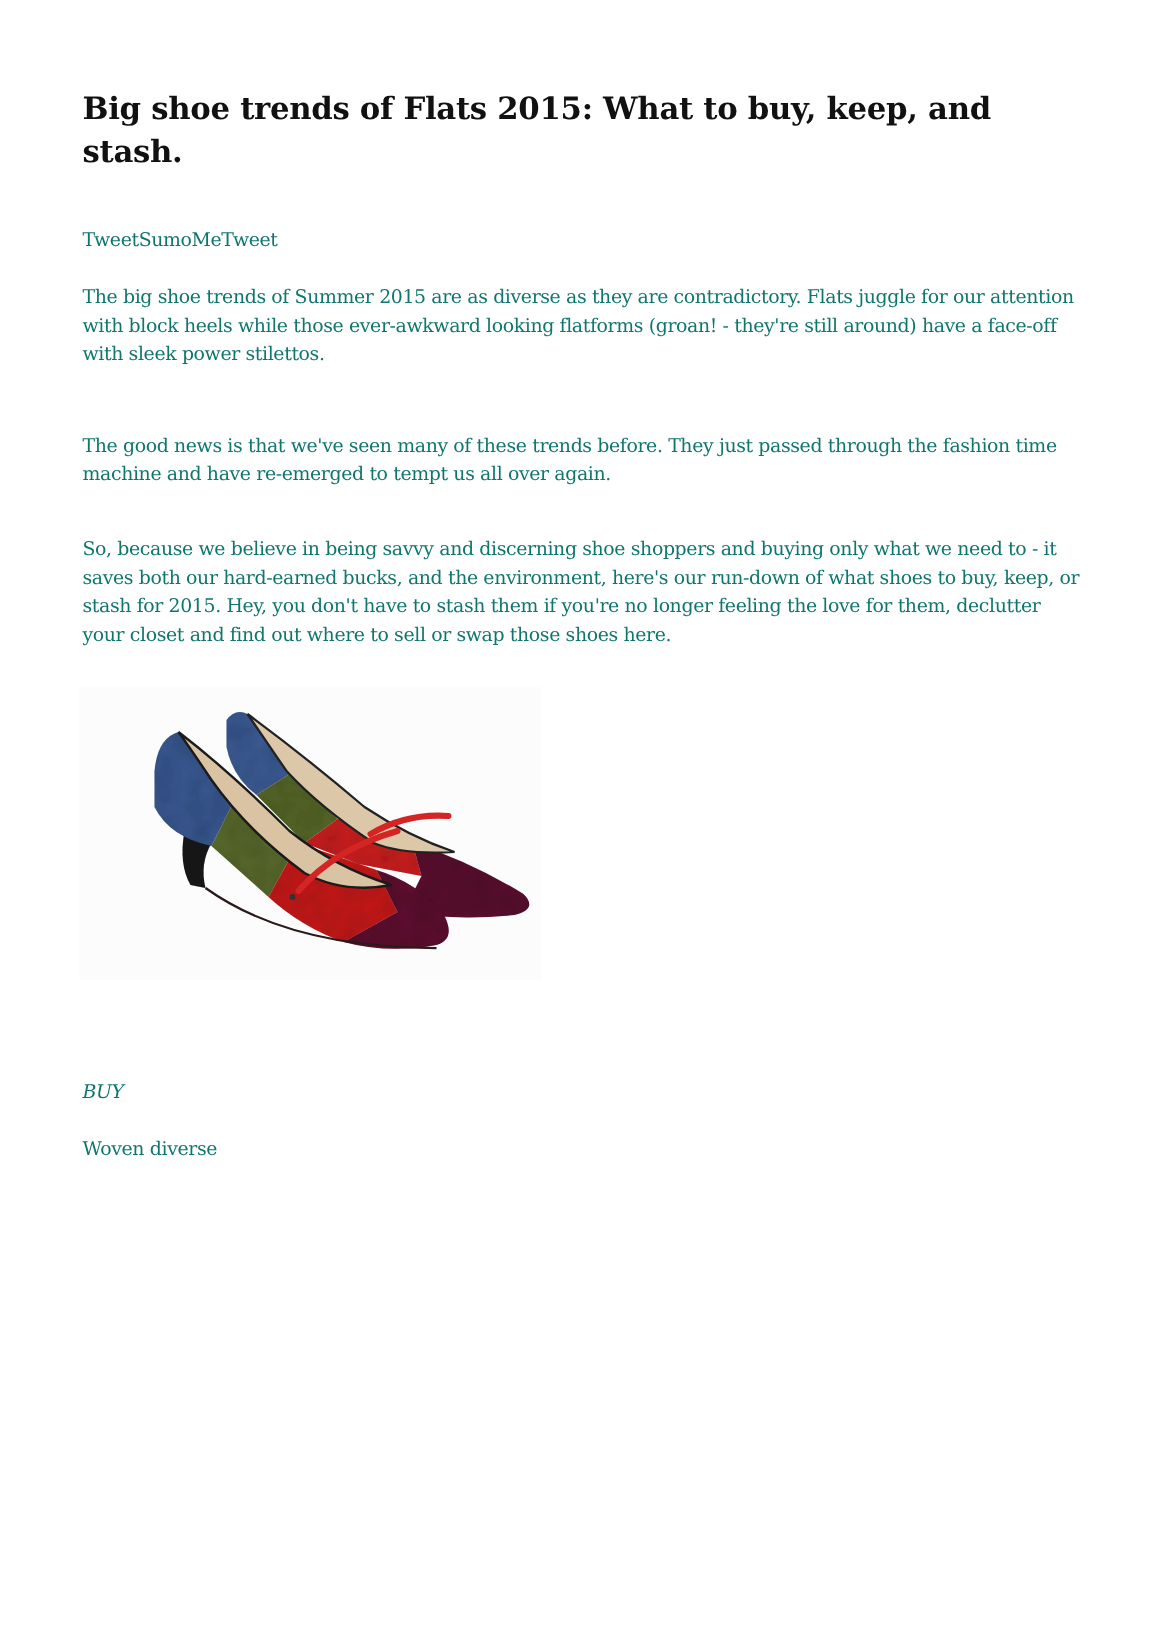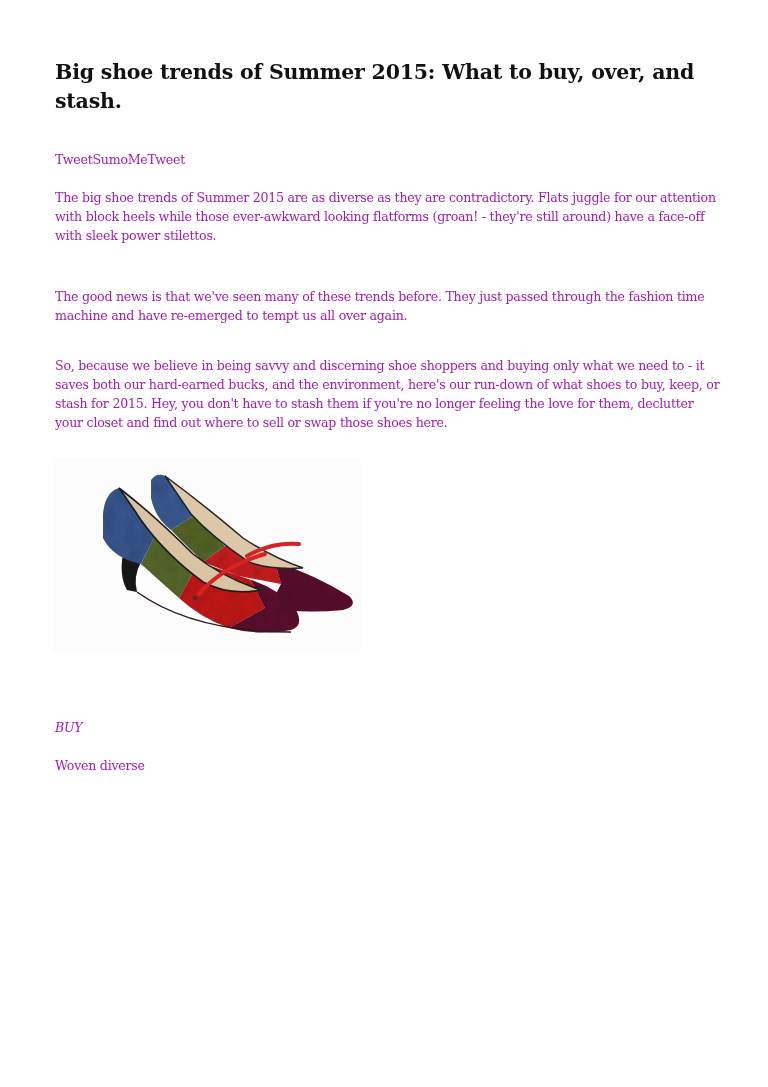--- a/index.html
+++ b/index.html
@@ -30,42 +30,42 @@
     }
     .txt {
       position: absolute;
       left: 55px;
       width: 665px;
       margin: 0;
       font-family: "DejaVu Serif", serif;
       font-size: 12.6px;
       line-height: 19px;
       letter-spacing: -0.25px;
-      color: #a21caf;
+      color: #0f766e;
     }
     .share { top: 150px; }
     .p1 { top: 188px; }
     .p2 { top: 264px; margin-top: 23px; }
     .p3 { top: 356px; }
     .buy { top: 718px; font-style: italic; }
     .woven { top: 756px; }
     .shoe-figure {
       position: absolute;
       left: 53px;
       top: 458px;
       width: 308px;
       height: 195px;
       background: #fdfcfc;
     }
     .shoe-figure svg { display: block; }
   </style>
 </head>
 <body>
 
-<h1 class="title">Big shoe trends of Summer 2015: What to buy, over, and stash.</h1>
+<h1 class="title">Big shoe trends of Flats 2015: What to buy, keep, and stash.</h1>
 
 <p class="txt share">TweetSumoMeTweet</p>
 
 <p class="txt p1">The big shoe trends of Summer 2015 are as diverse as they are contradictory. Flats juggle for our attention with block heels while those ever-awkward looking flatforms (groan! - they're still around) have a face-off with sleek power stilettos.</p>
 
 <p class="txt p2">The good news is that we've seen many of these trends before. They just passed through the fashion time machine and have re-emerged to tempt us all over again.</p>
 
 <p class="txt p3">So, because we believe in being savvy and discerning shoe shoppers and buying only what we need to - it saves both our hard-earned bucks, and the environment, here's our run-down of what shoes to buy, keep, or stash for 2015. Hey, you don't have to stash them if you're no longer feeling the love for them, declutter your closet and find out where to sell or swap those shoes here.</p>
 
 <div class="shoe-figure">

